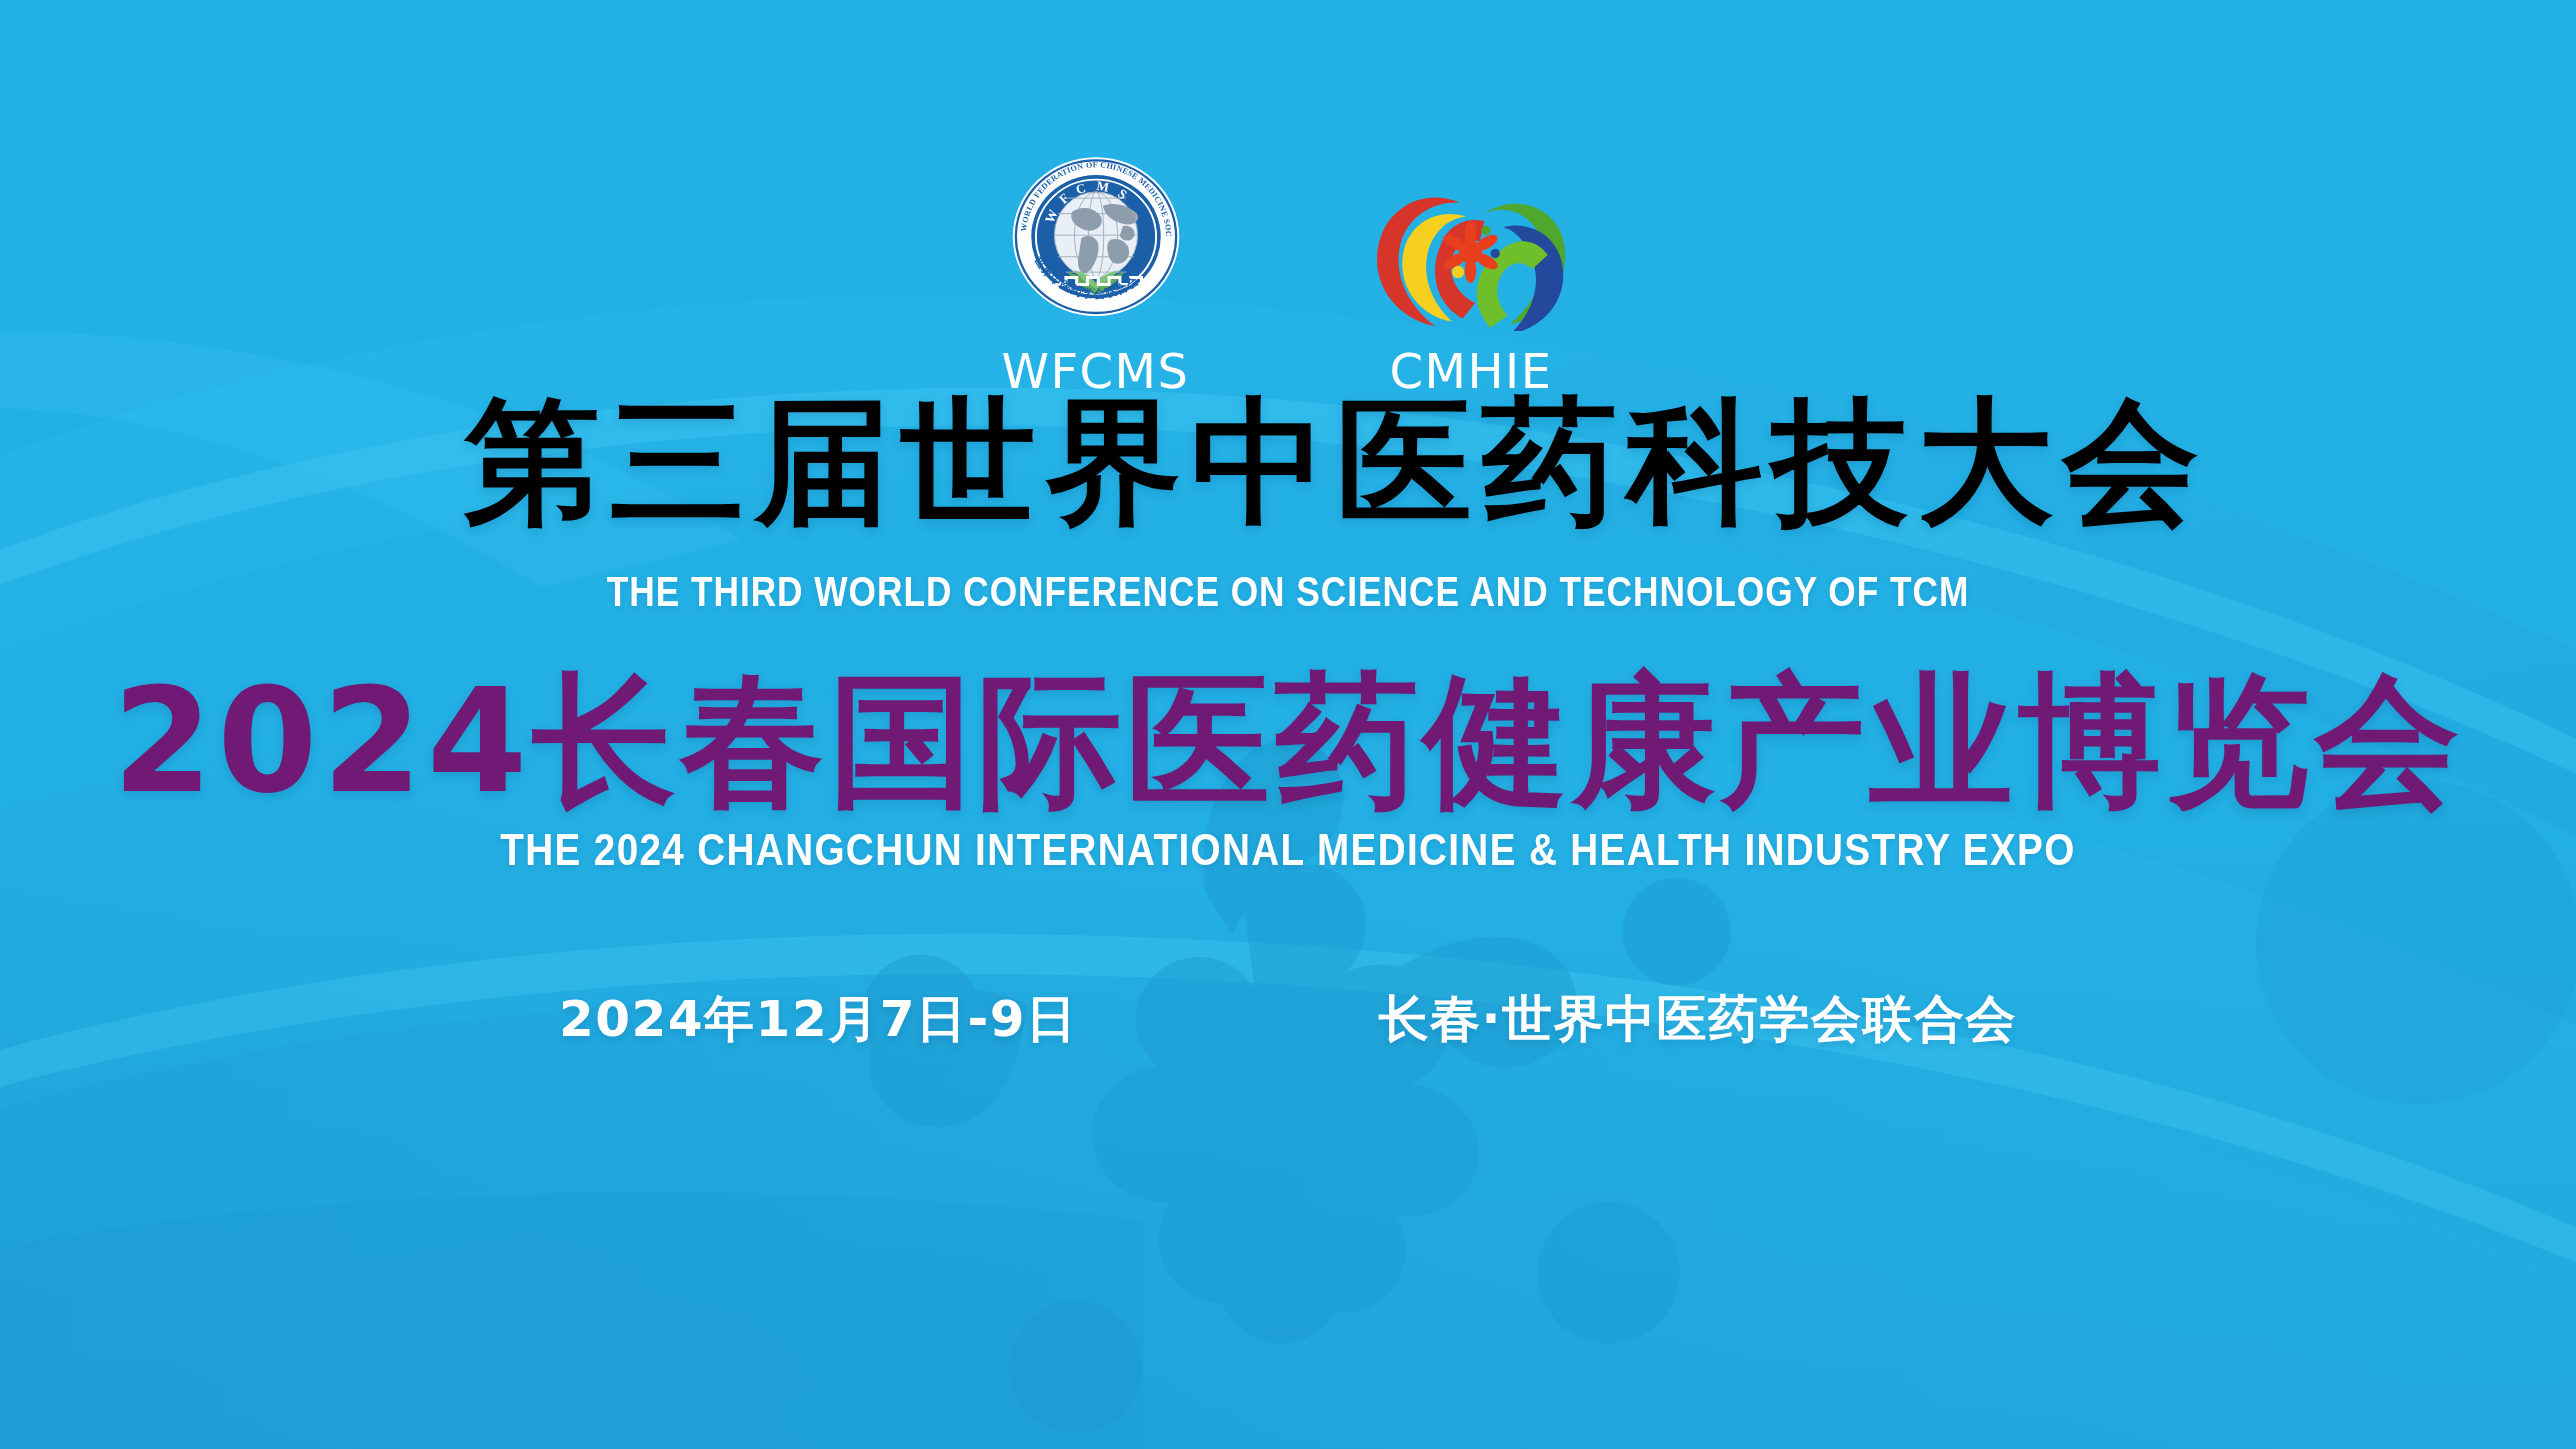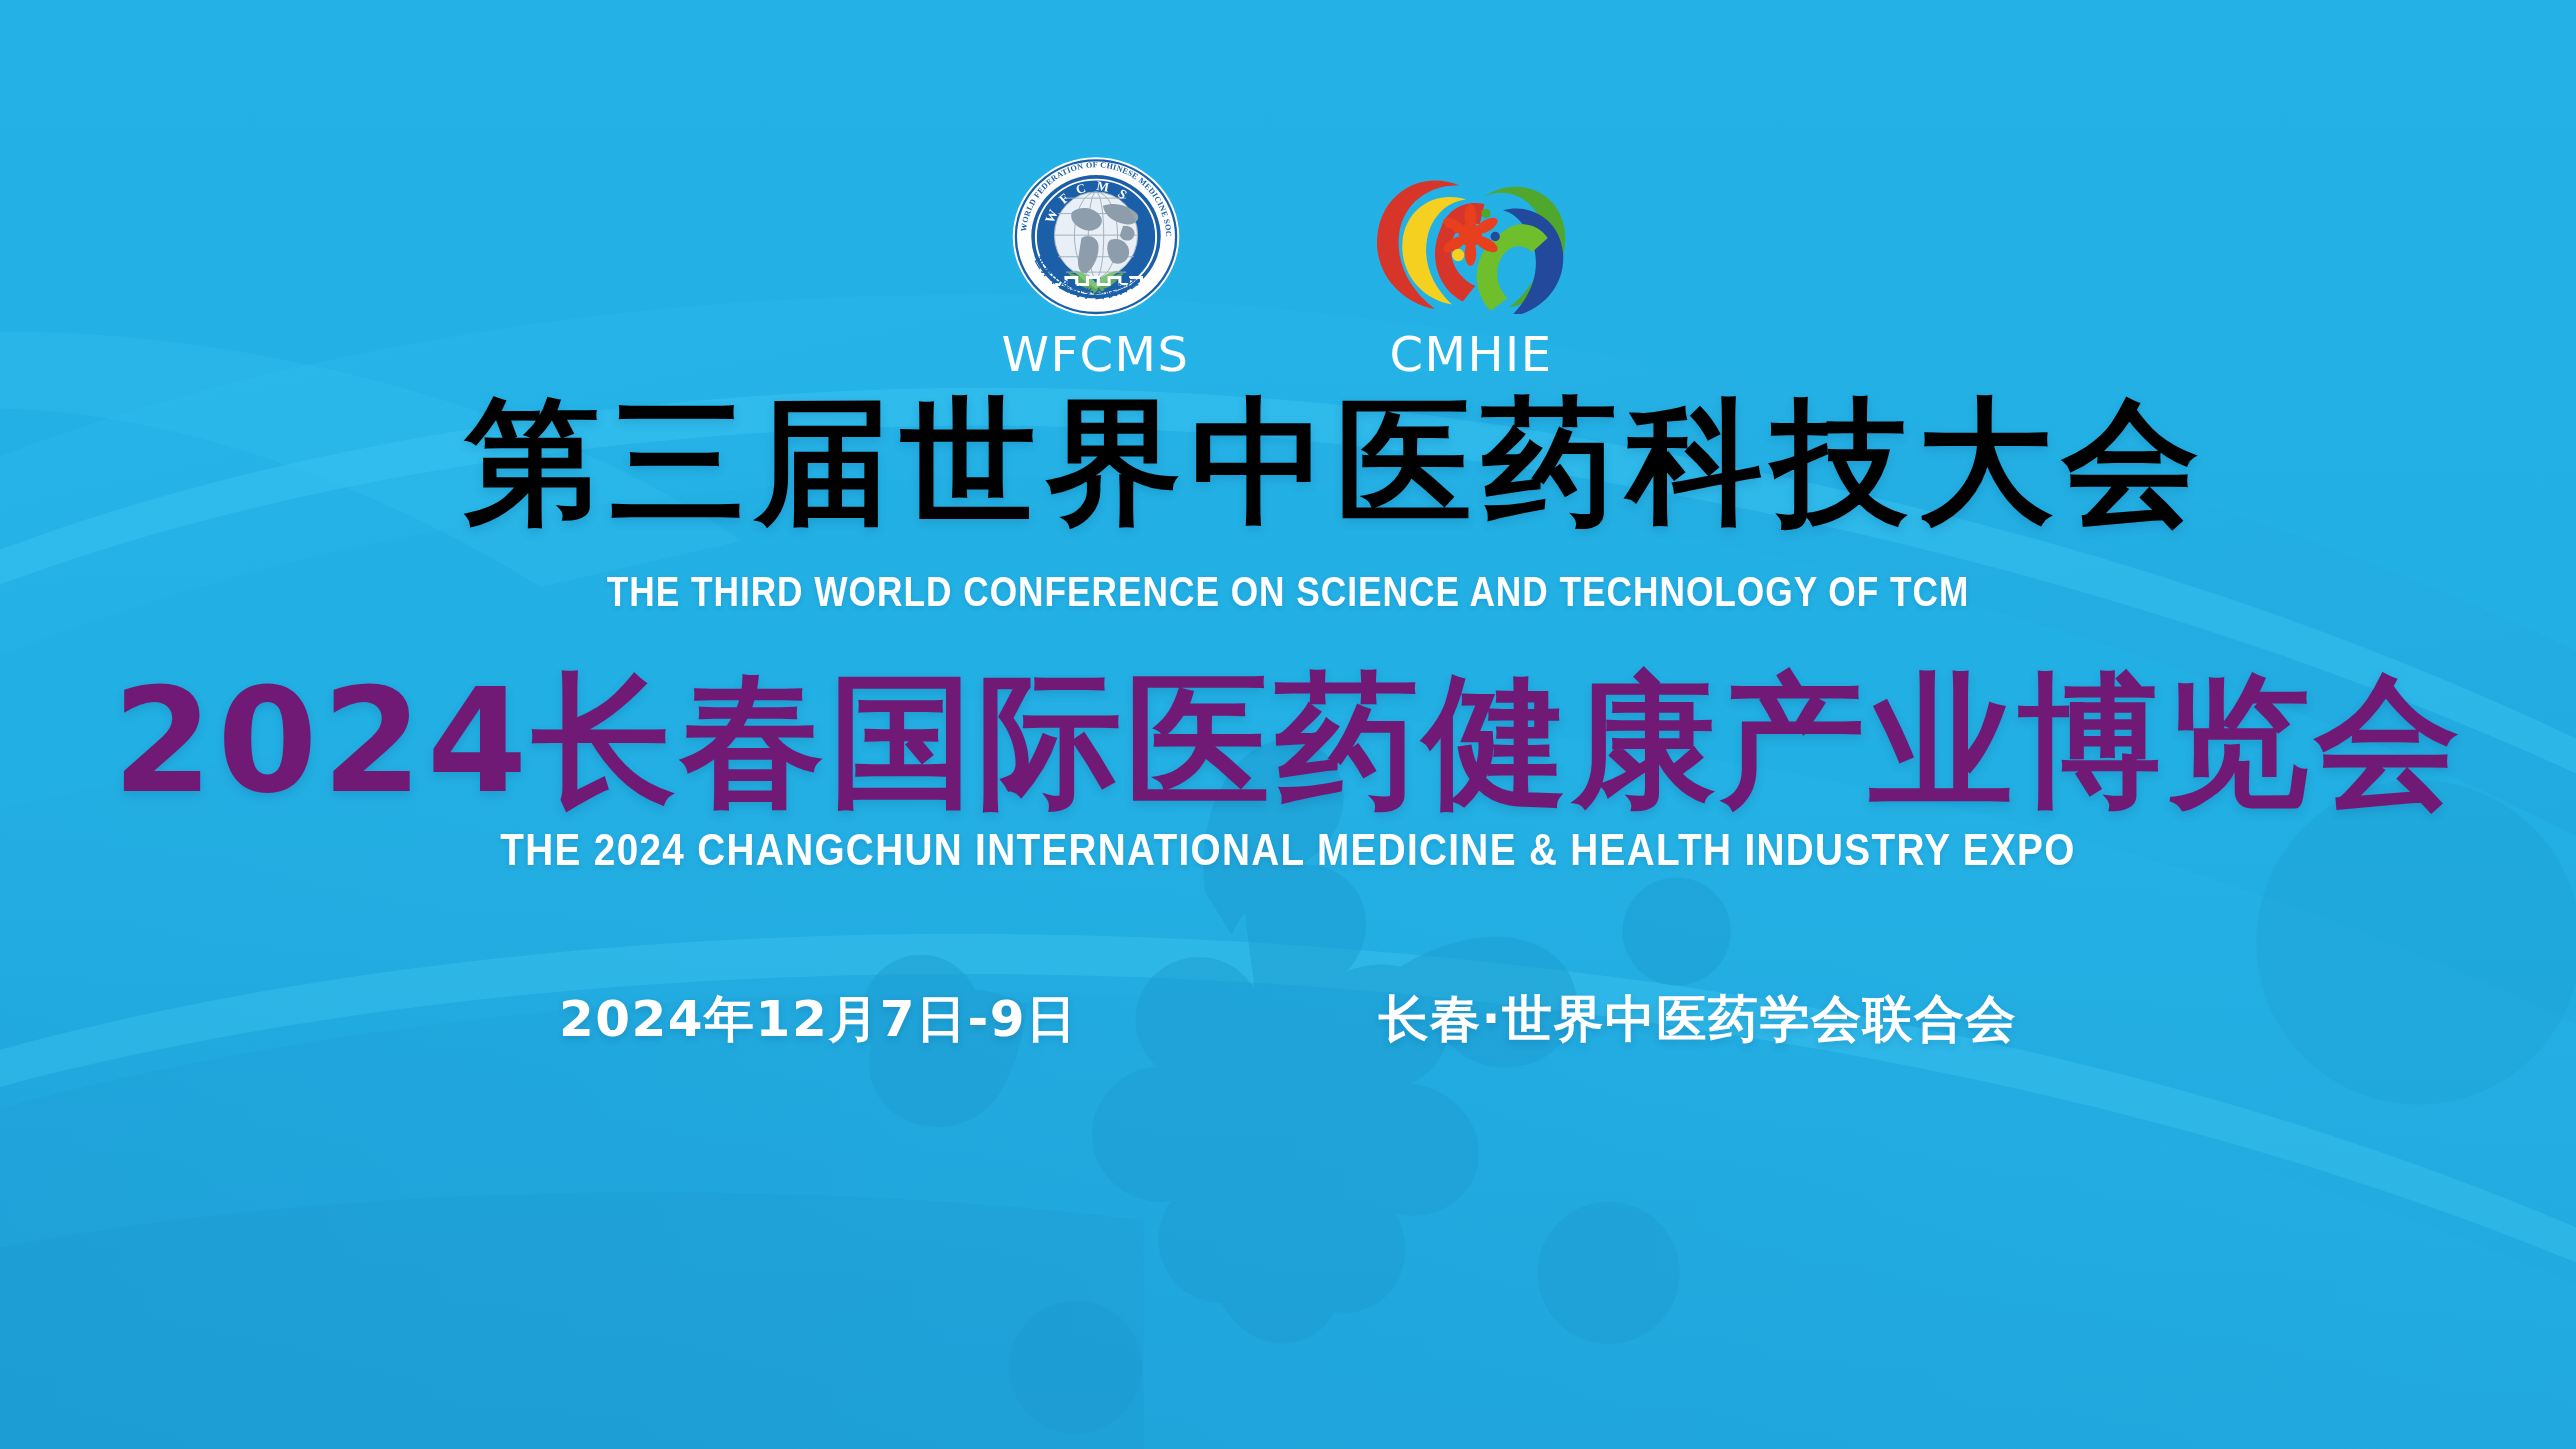--- a/index.html
+++ b/index.html
@@ -52,21 +52,21 @@
   }
   .logo-mark {
     display: block;
   }
   .logo-wordmark {
     color: #ffffff;
     font-size: 48px;
     font-weight: 500;
     letter-spacing: 1.5px;
     line-height: 1;
-    margin-top: 7px;
+    margin-top: 24px;
     font-family: "DejaVu Sans", sans-serif;
   }
   .logo-block.cmhie .logo-wordmark { margin-top: 16px; }
 
   
   .title-zone {
     position: absolute;
     left: 0;
     width: 100%;
     text-align: center;

